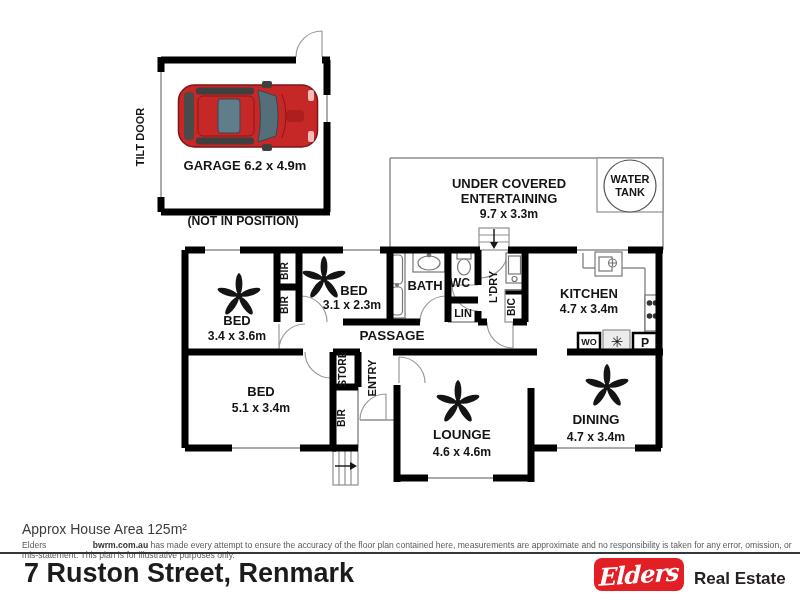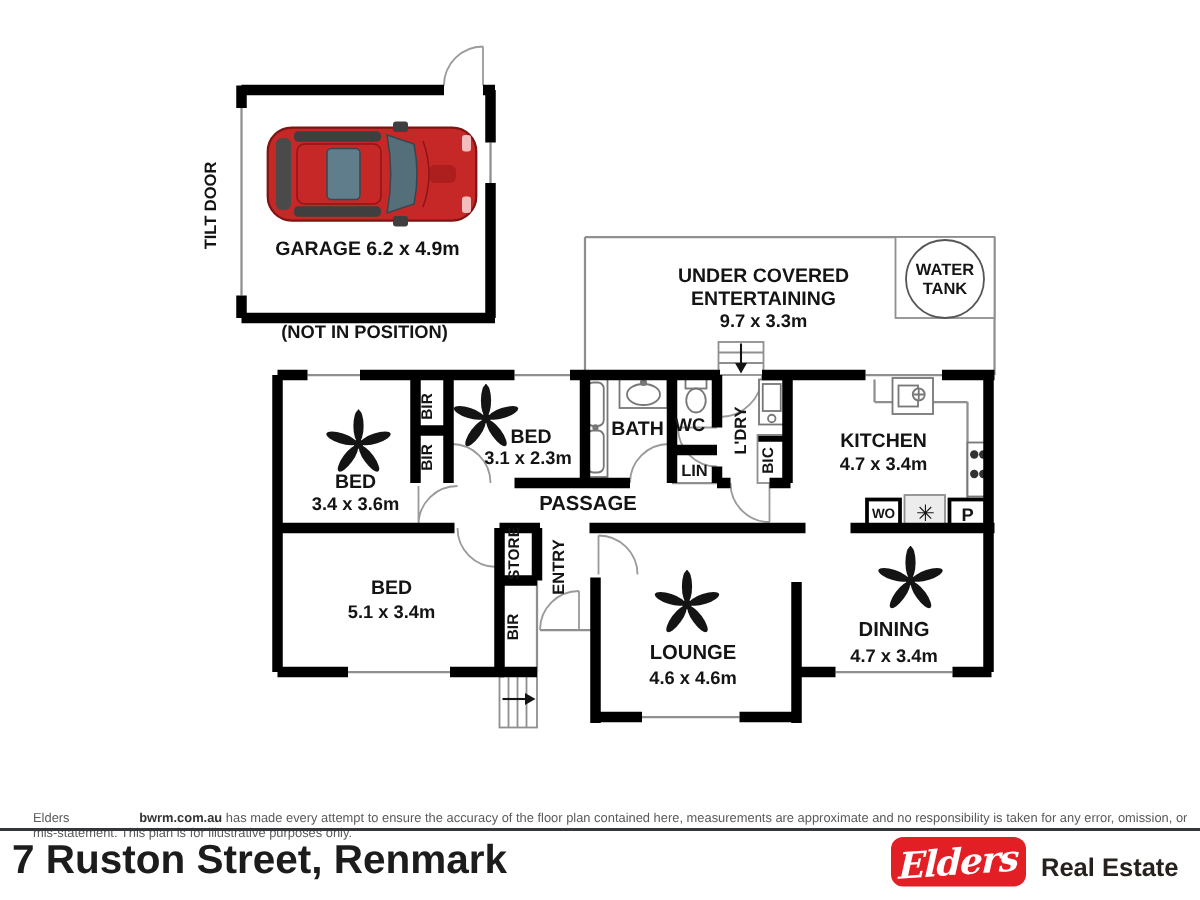--- a/index.html
+++ b/index.html
@@ -6,21 +6,21 @@
   .canvas{position:relative;width:800px;height:600px;background:#fff;overflow:hidden;
           font-family:"Liberation Sans","DejaVu Sans",sans-serif;}
   svg{position:absolute;top:0;left:0;}
   svg text{font-family:"Liberation Sans","DejaVu Sans",sans-serif;font-weight:bold;fill:#141414;text-anchor:middle;}
   .t14{font-size:13.5px}.t13{font-size:13px}.t12{font-size:12.2px}.t11{font-size:11px}
   .t10{font-size:10.3px}.t9{font-size:9px}.t15{font-size:15px}
   .footer-area{position:absolute;left:22px;top:521px;font-size:14px;color:#3d3d3d;}
   .footer-disclaimer{position:absolute;left:22px;top:540px;width:770px;font-size:8.6px;color:#5a5a5a;}
   .footer-disclaimer b{color:#333;padding-left:44px;}
   .footer-divider{position:absolute;left:0;top:552px;width:800px;height:2px;background:#33383b;}
-  .footer-address{position:absolute;left:8px;top:558px;font-size:27px;font-weight:bold;color:#1c1c1c;}
+  .footer-address{position:absolute;left:24px;top:558px;font-size:27px;font-weight:bold;color:#1c1c1c;}
   .brand-logo{position:absolute;left:594px;top:558px;width:90px;height:33px;background:#e31f26;
               border-radius:8px;display:flex;align-items:center;justify-content:center;}
   .brand-logo span{font-family:"DejaVu Serif","Liberation Serif",serif;font-style:italic;font-weight:bold;
                    color:#fff;font-size:24px;transform:rotate(-4deg) skewX(-6deg);letter-spacing:-1px;line-height:1;}
   .brand-suffix{position:absolute;left:694px;top:569px;font-size:17px;font-weight:bold;color:#26211f;}
 </style>
 </head>
 <body>
 
 <div class="canvas">
@@ -200,20 +200,21 @@
   <text class="t10" x="345" y="418" transform="rotate(-90 345 418)">BIR</text>
 
   <text class="t13" x="261" y="396">BED</text>
   <text class="t12" x="261" y="412">5.1 x 3.4m</text>
   <text class="t14" x="462" y="439">LOUNGE</text>
   <text class="t12" x="462" y="456">4.6 x 4.6m</text>
   <text class="t14" x="596" y="424">DINING</text>
   <text class="t12" x="596" y="441">4.7 x 3.4m</text>
 </svg>
 
+  <div class="footer-area">Approx House Area 125m²</div>
   <div class="footer-disclaimer"><span>Elders </span><b>bwrm.com.au</b><span> has made every attempt to ensure the accuracy of the floor plan contained here, measurements are approximate and no responsibility is taken for any error, omission, or mis-statement. This plan is for illustrative purposes only.</span></div>
   <div class="footer-divider"></div>
   <div class="footer-address">7 Ruston Street, Renmark</div>
   <div class="brand-logo">
       <span>Elders</span>
     </div>
   <div class="brand-suffix">Real Estate</div>
 </div>
 
 </body></html>

